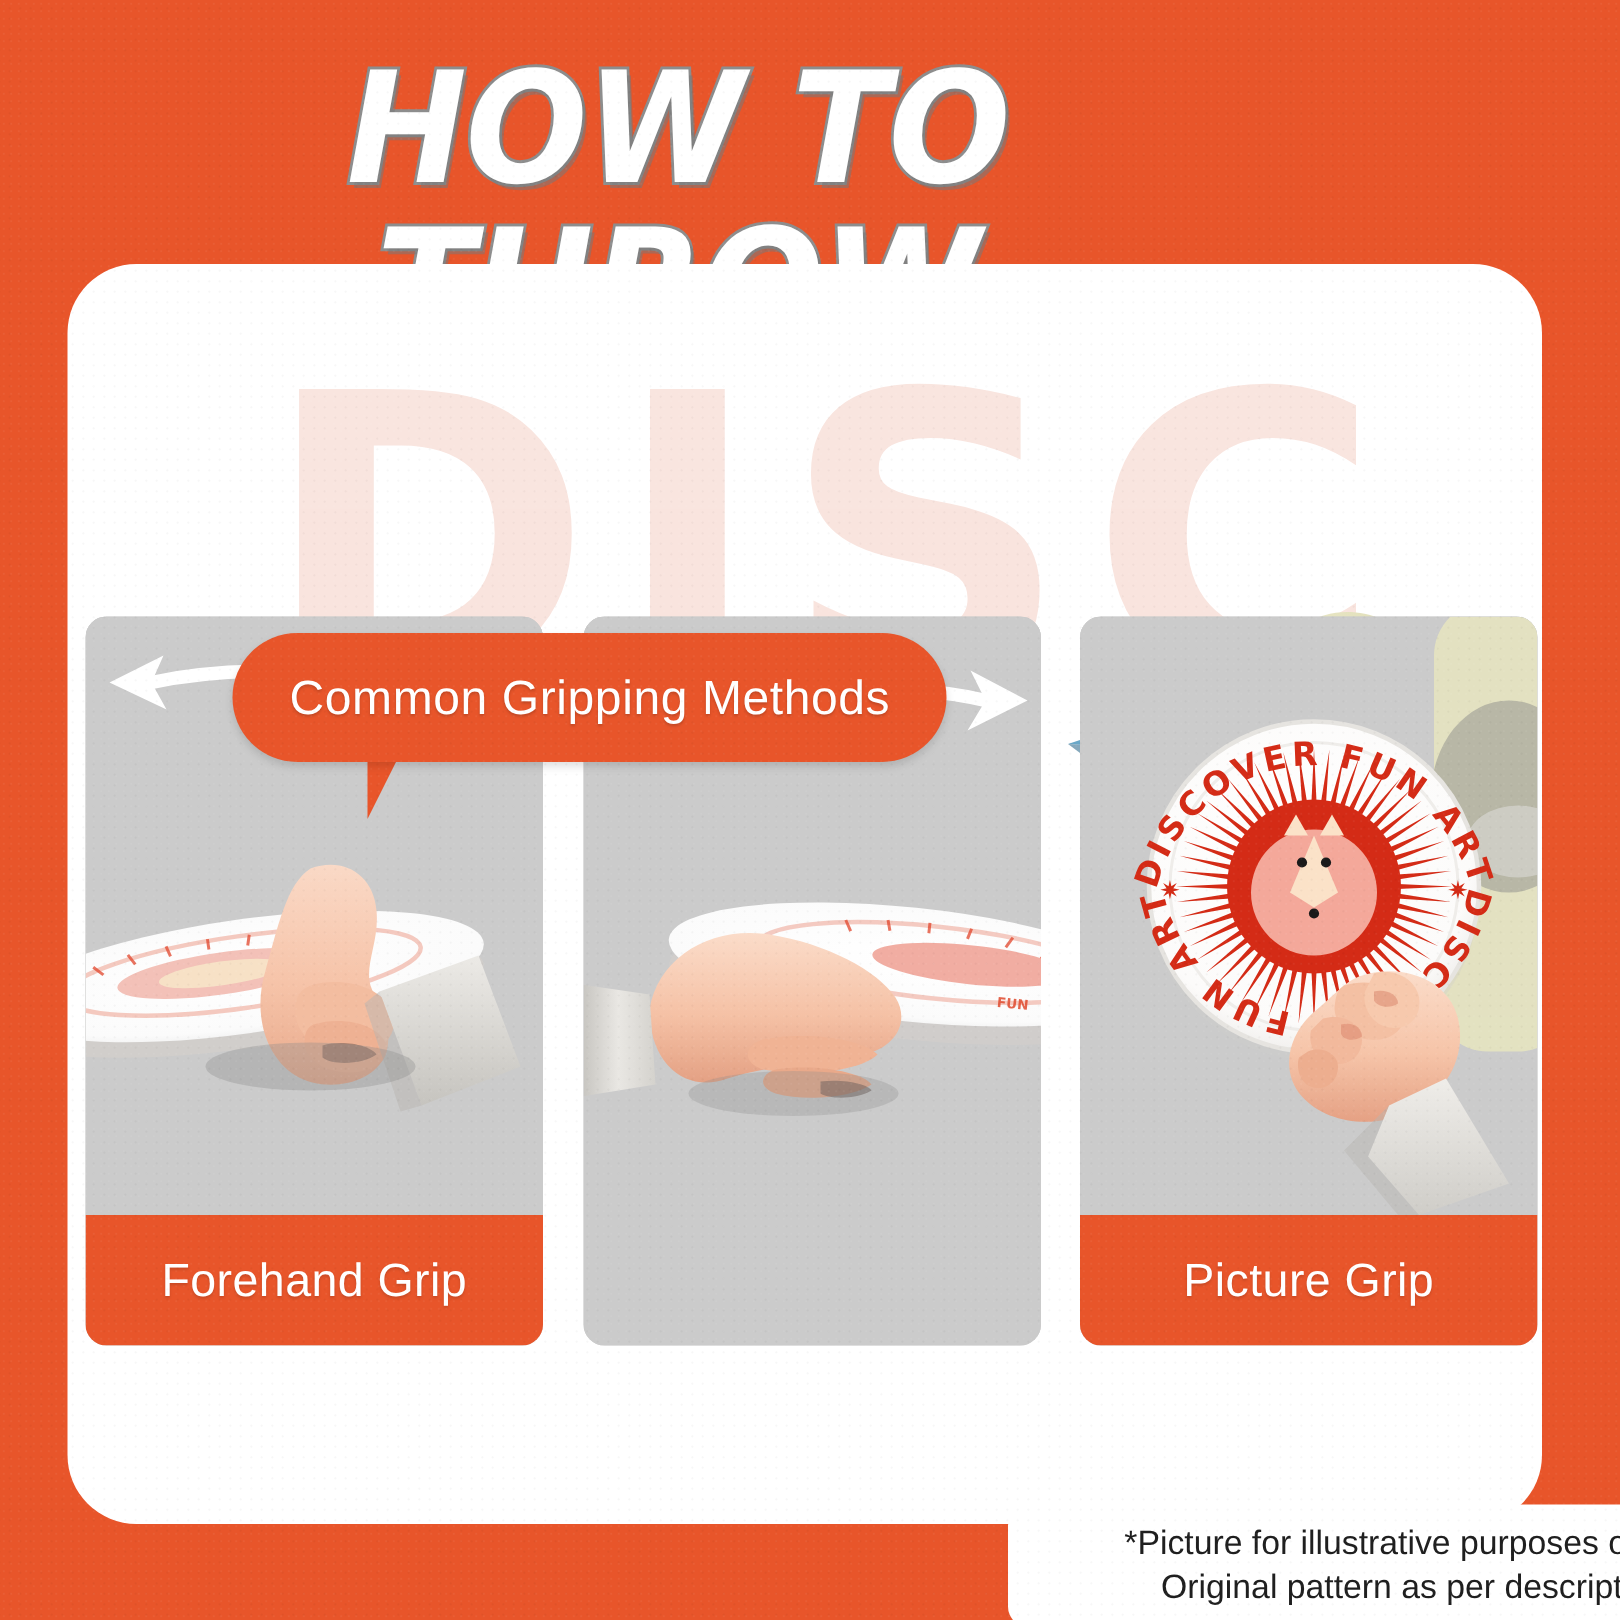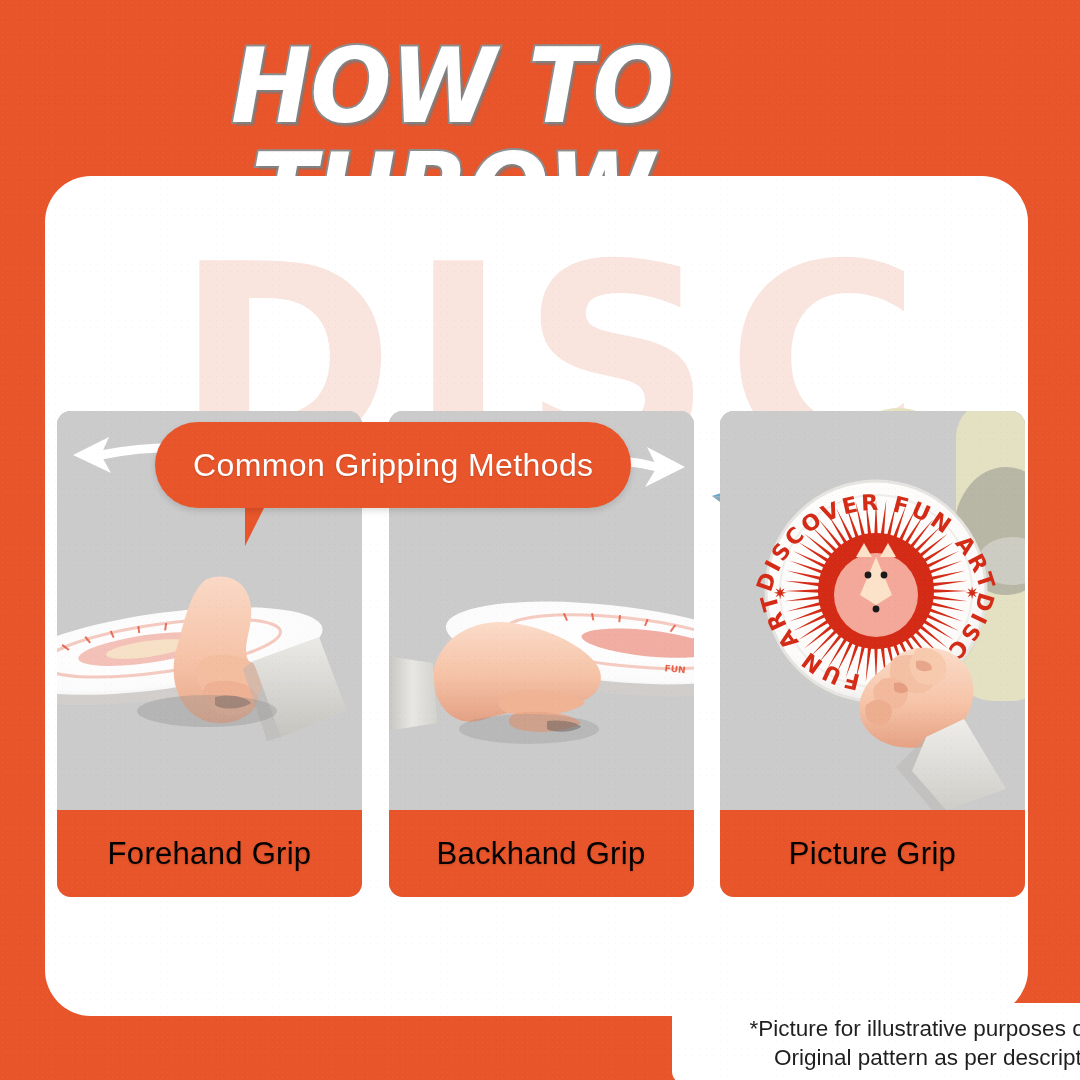--- a/index.html
+++ b/index.html
@@ -126,21 +126,21 @@
   .panel-media {
     position:relative;
     flex:1 1 auto;
     overflow:hidden;
     background:#cbcbcb;
   }
   .panel-label {
     flex:0 0 87px;
     background:#e8552a;
     display:flex; align-items:center; justify-content:center;
-    color:#000000;
+    color:#ffffff;
     font-size:31px;
     letter-spacing:.3px;
     text-shadow:0 1px 2px rgba(0,0,0,.15);
   }
   .panel-arrow { position:absolute; z-index:4; pointer-events:none; }
 
   
   .caption {
     position:absolute;
     left:672px; top:1003px;
@@ -328,21 +328,20 @@
             <path d="M44 252 L-10 244 L-14 322 L48 312 Z" fill="url(#cuff2)"></path>
           </g>
           <ellipse cx="140" cy="318" rx="70" ry="15" fill="#8d8d8d" opacity=".3"></ellipse>
 
           <g class="panel-arrow">
             <path d="M34 82 C110 46 212 42 268 56" fill="none" stroke="#ffffff" stroke-width="9" stroke-linecap="round"></path>
             <path d="M258 36 L296 56 L256 76 L268 56 Z" fill="#ffffff"></path>
           </g>
         </svg>
       </div>
-      <div class="panel-label">Backhand Grip</div>
     </div>
 
     <div class="panel">
       <div class="panel-media">
         <svg viewBox="0 0 305 399" width="305" height="399">
           <defs>
             <radialGradient id="p3disc" cx="46%" cy="40%" r="66%">
               <stop offset="0%" stop-color="#ffffff"></stop>
               <stop offset="78%" stop-color="#fcfbfa"></stop>
               <stop offset="100%" stop-color="#e9e7e4"></stop>

